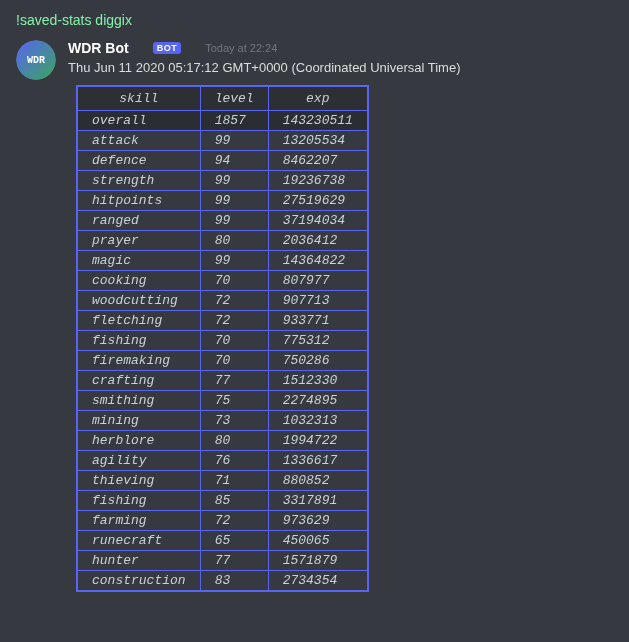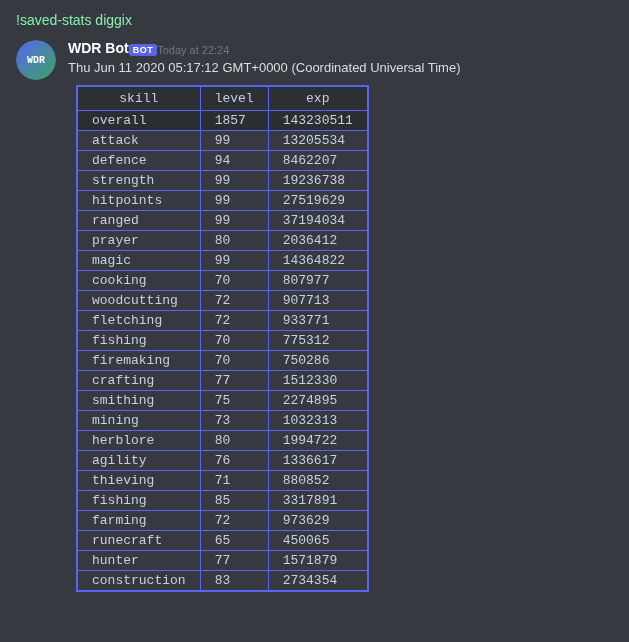--- a/index.html
+++ b/index.html
@@ -42,22 +42,22 @@
       color: white;
       font-weight: bold;
     }
 
     .message-content {
       flex: 1;
     }
 
     .message-header {
       display: flex;
-      align-items: flex-end;
-      gap: 0;
+      align-items: center;
+      gap: 24px;
       margin-bottom: 4px;
     }
 
     .bot-name {
       color: #ffffff;
       font-size: 14px;
       font-weight: 600;
       font-family: 'Whitney', 'Helvetica Neue', Helvetica, Arial, sans-serif;
     }
 
@@ -110,20 +110,21 @@
     .stats-table td:nth-child(2),
     .stats-table td:nth-child(3) {
     }
 
     .stats-table tr:nth-child(even) td {
       background-color: #2c2f3300;
     }
 
     .outer-wrapper {
       padding: 4px 8px;
+      font-style: italic;
     }
 
     .command-input-area {
       display: flex;
       align-items: center;
       padding: 2px 16px;
       margin-bottom: 6px;
     }
 
     .command-text {

